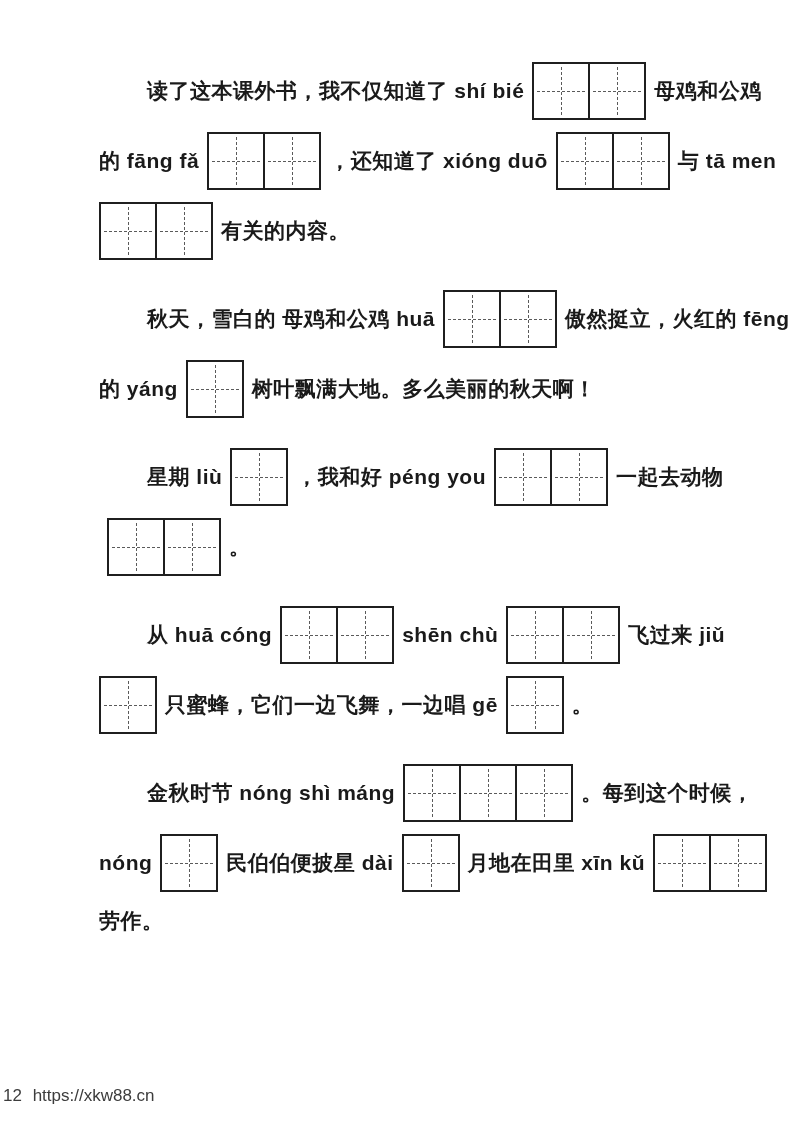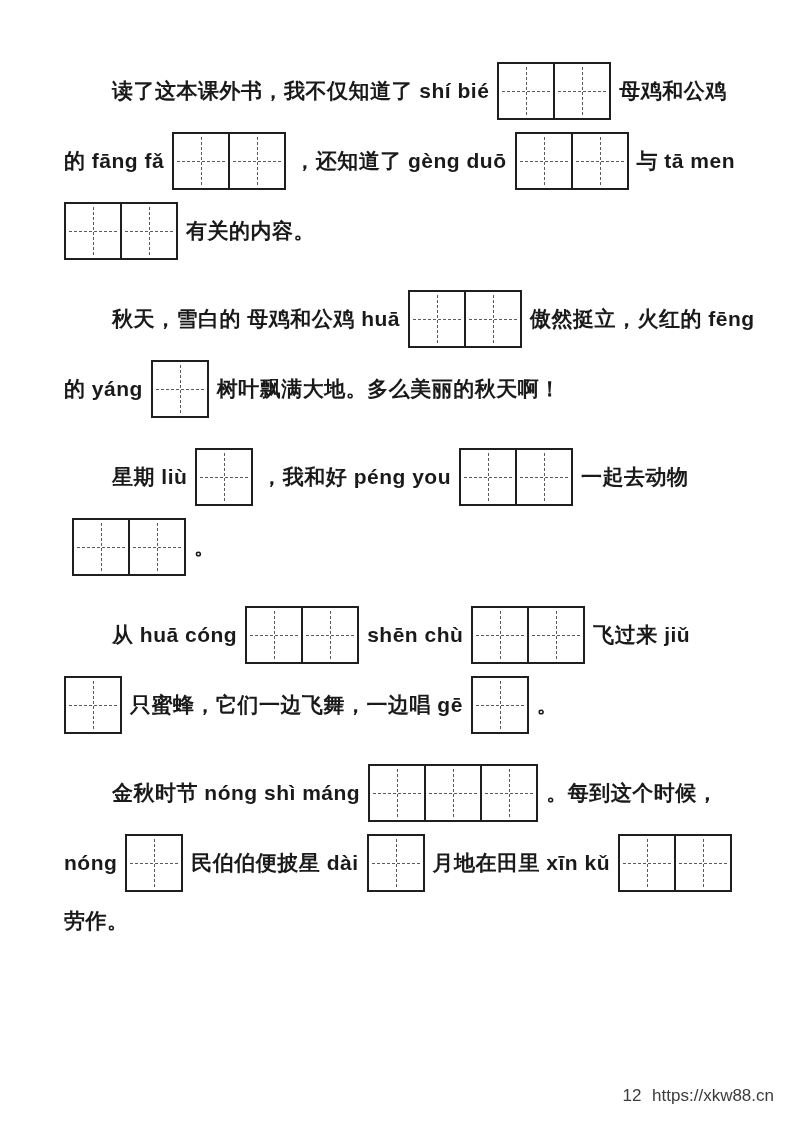--- a/index.html
+++ b/index.html
@@ -11,21 +11,21 @@
   }
   *{margin:0;padding:0;box-sizing:border-box;}
   html,body{width:793px;height:1122px;}
   body{
     background:var(--page-bg);
     font-family:"Liberation Sans","DejaVu Sans",sans-serif;
     color:var(--text);
     position:relative;
     overflow:hidden;
   }
-  .sheet{padding:62px 58px 0 64px;}
+  .sheet{padding:62px 58px 0 64px;margin-left:35px;}
   .para{margin-bottom:30px;}
   .line{
     display:flex;
     align-items:center;
     min-height:58px;
     margin-bottom:12px;
     font-size:21px;
     font-weight:600;
     letter-spacing:0.5px;
     white-space:nowrap;
@@ -44,22 +44,22 @@
   .box + .box{margin-left:-2px;}
   .box::before{
     content:"";position:absolute;top:3px;bottom:3px;left:50%;width:0;
     border-left:1.5px dashed var(--box-dash);
   }
   .box::after{
     content:"";position:absolute;left:3px;right:3px;top:50%;height:0;
     border-top:1.5px dashed var(--box-dash);
   }
   .footer{
-    position:absolute;left:0;right:16px;bottom:16px;
-    text-align:right;
+    position:absolute;left:0;right:8px;bottom:16px;
+    text-align:left;
     font-size:17px;
     font-weight:400;
     color:var(--footer-text);
   }
   .footer span{margin:0 3px;}
 </style>
 </head>
 <body>
 
 <div class="sheet">
@@ -72,21 +72,21 @@
           <span class="box"></span>
         </span>
       <span class="txt">母鸡和公鸡</span>
     </div>
     <div class="line">
       <span class="txt">的 fāng fǎ</span>
       <span class="boxgroup">
           <span class="box"></span>
           <span class="box"></span>
         </span>
-      <span class="txt">，还知道了 gèng duō</span>
+      <span class="txt">，还知道了 xióng duō</span>
       <span class="boxgroup">
           <span class="box"></span>
           <span class="box"></span>
         </span>
       <span class="txt">与 tā men</span>
     </div>
     <div class="line">
       <span class="boxgroup" style="margin-left:0">
           <span class="box"></span>
           <span class="box"></span>

